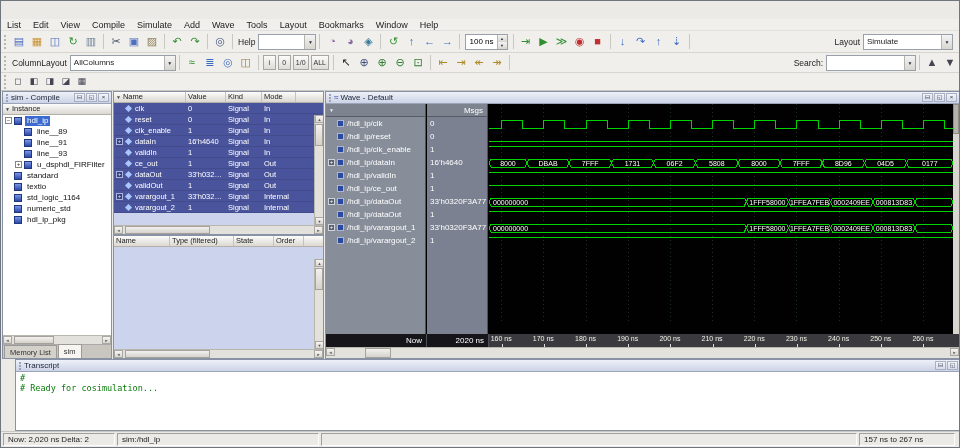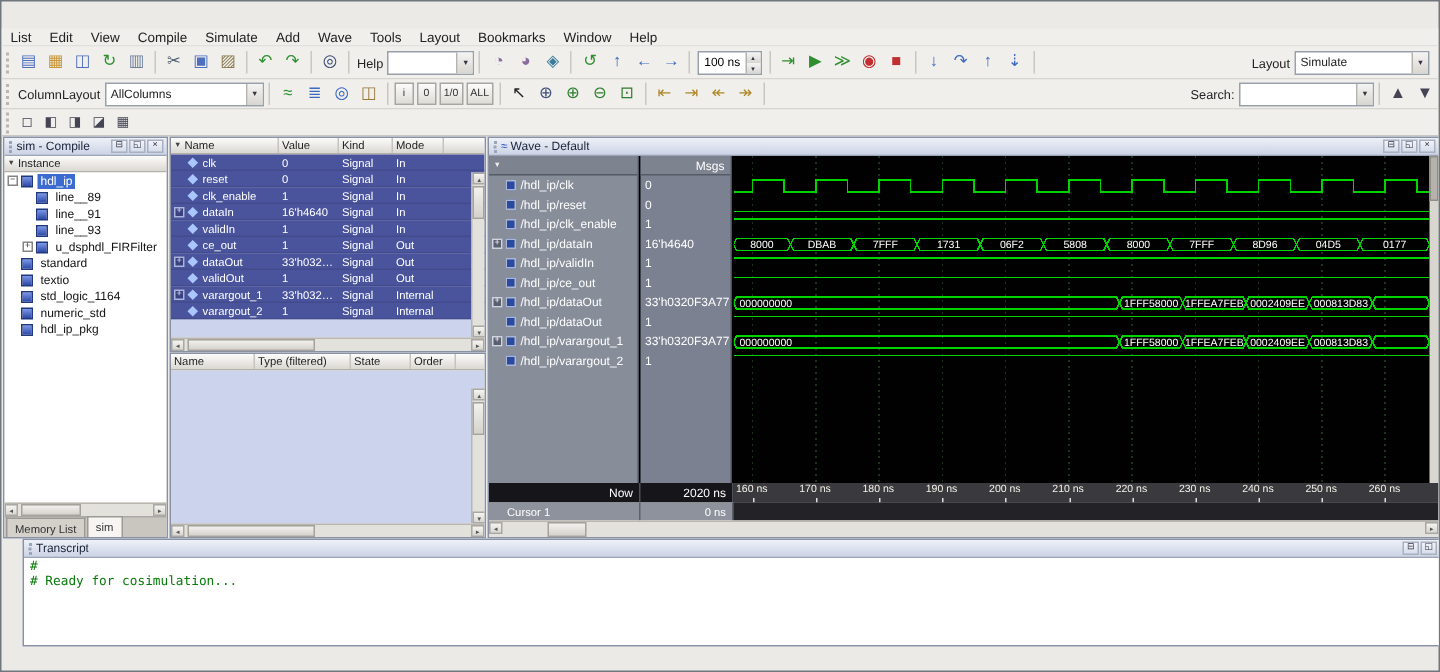--- a/index.html
+++ b/index.html
@@ -759,25 +759,20 @@
           <span class="rlabel" style="left: 296.93px;">230 ns</span>
           <span class="rtick" style="left: 307.93px;"></span>
           <span class="rlabel" style="left: 339.11px;">240 ns</span>
           <span class="rtick" style="left: 350.11px;"></span>
           <span class="rlabel" style="left: 381.29px;">250 ns</span>
           <span class="rtick" style="left: 392.29px;"></span>
           <span class="rlabel" style="left: 423.47px;">260 ns</span>
           <span class="rtick" style="left: 434.47px;"></span>
         </div>
     </div>
-    <div class="wcursor">
-      <div class="wcur-n">Cursor 1</div>
-      <div class="wcur-v">0 ns</div>
-      <div class="wcur-track"></div>
-    </div>
     <div class="hscrollbar" id="wave-hscroll" style="height:11px;">
         <div class="sarrow">◄</div>
         <div class="strack-h">
           <div class="sthumb-h" style="left: 30px; width: 26px;"></div>
         </div>
         <div class="sarrow">►</div>
       </div>
   </div>
 
   <div class="panel" id="transcript-panel" style="left:14px;top:358px;width:958px;height:72px;">
@@ -797,14 +792,20 @@
       </div>
     <div class="vscrollx" id="transcript-vscroll" style="right:0;top:12px;bottom:0;">
         <div class="sarrow">▲</div>
         <div class="strack-v">
           <div class="sthumb-v" style="top: auto; bottom: 1px;"></div>
         </div>
         <div class="sarrow">▼</div>
       </div>
   </div>
 
+  <div class="statusbar">
+    <div class="sb-field sb-now">Now: 2,020 ns  Delta: 2</div>
+    <div class="sb-field sb-ctx">sim:/hdl_ip</div>
+    <div class="sb-spacer"></div>
+    <div class="sb-field sb-range">157 ns to 267 ns</div>
+  </div>
 
 </div>
 
 </body></html>

